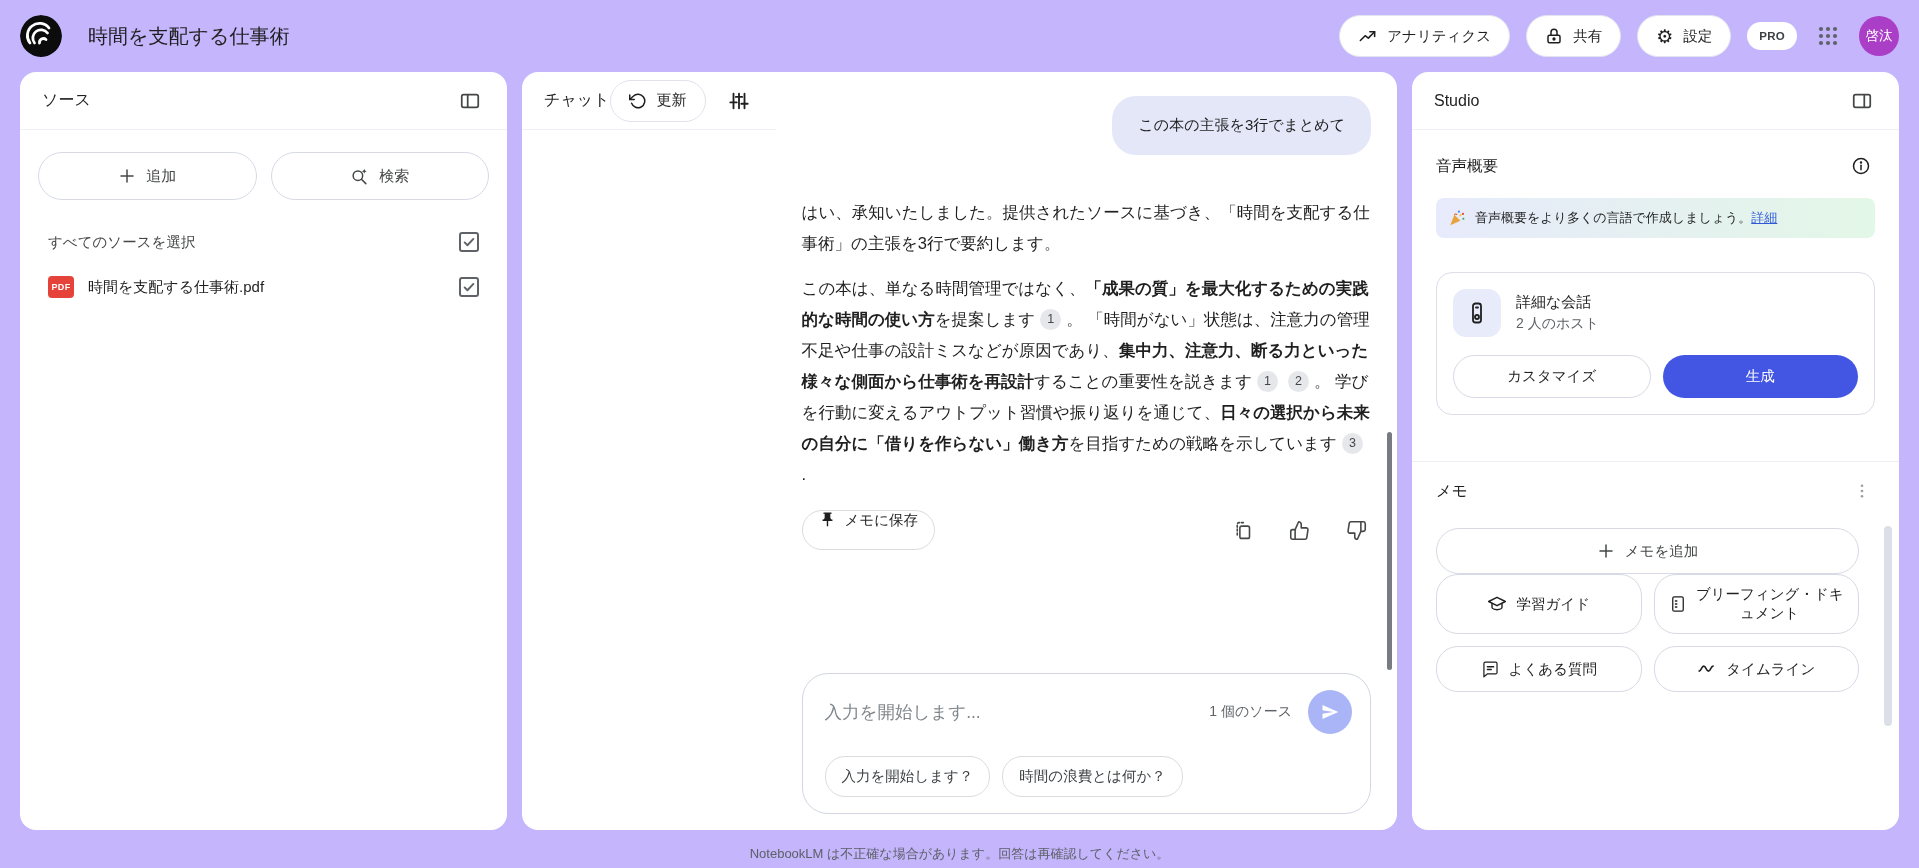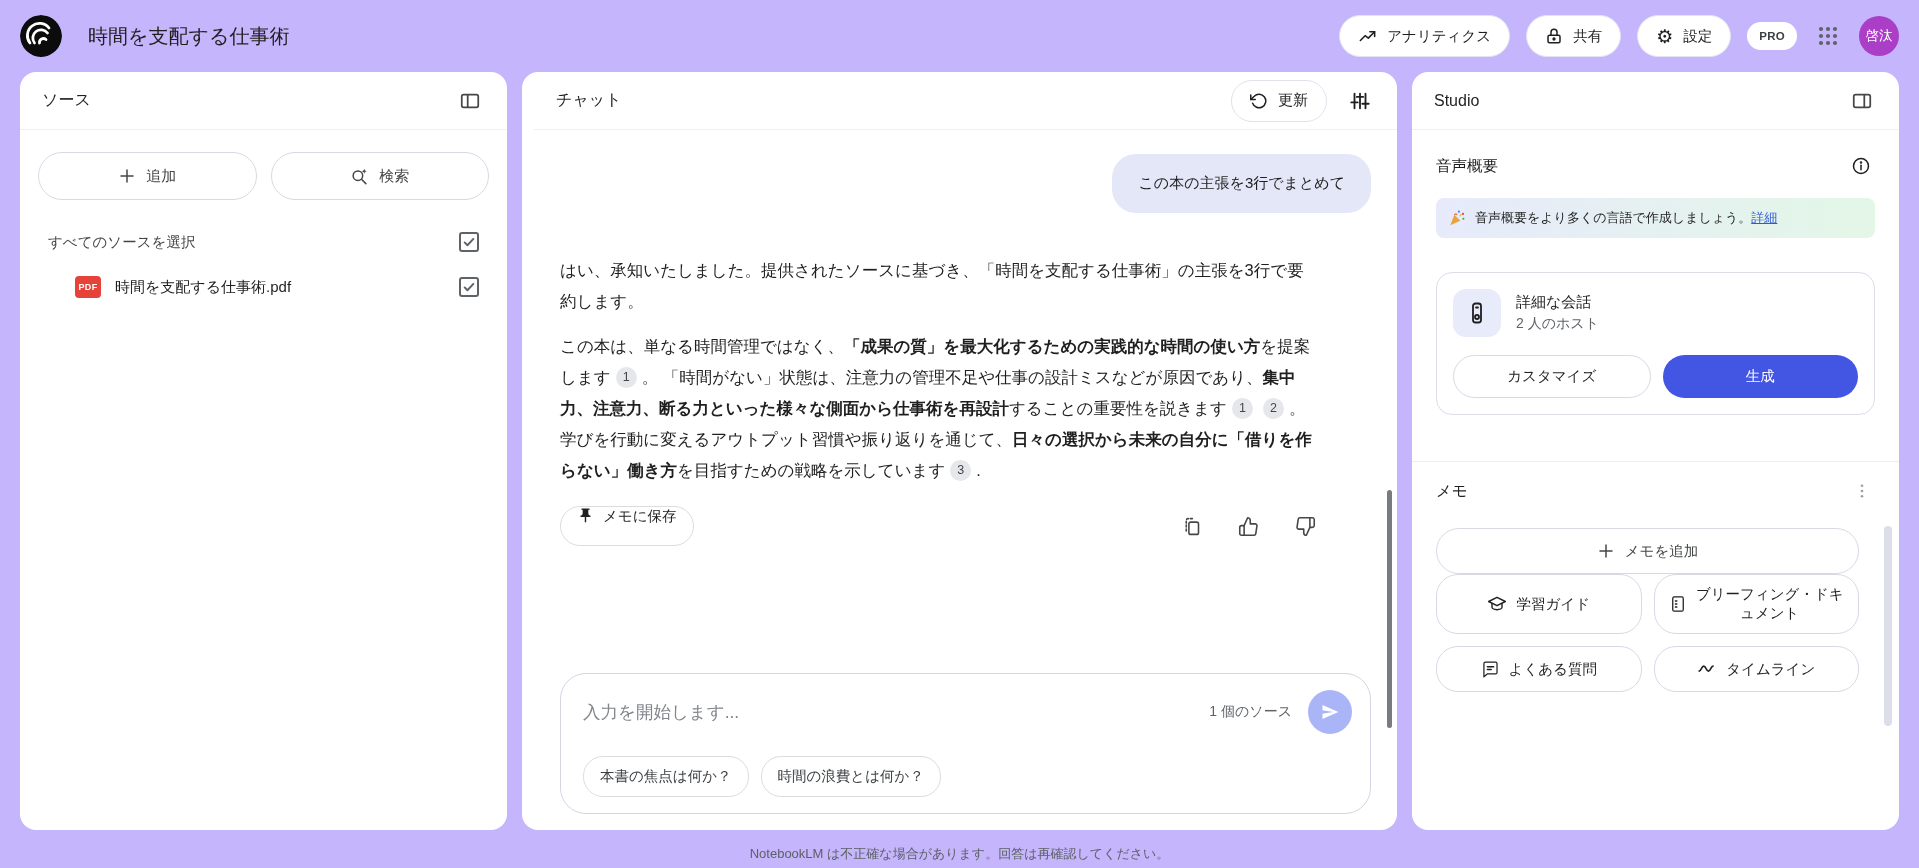--- a/index.html
+++ b/index.html
@@ -37,27 +37,27 @@
   .src-buttons { display:flex; gap:14px; padding:22px 18px 10px; }
   .src-btn { flex:1; height:48px; border:1px solid #d7dae4; border-radius:24px; background:#fff;
              display:flex; align-items:center; justify-content:center; gap:10px; font-size:15px;
              color:#444746; cursor:pointer; }
   .select-all-row { display:flex; align-items:center; justify-content:space-between;
                     padding:22px 28px 10px; font-size:14.5px; color:#444746; }
   .source-row { display:flex; align-items:center; gap:14px; padding:14px 28px; font-size:15px;
                 color:#1f1f1f; cursor:pointer; }
   .pdf-icon { width:26px; height:22px; border-radius:4px; background:#E5433A; color:#fff;
               font-size:9px; font-weight:bold; display:flex; align-items:center;
-              justify-content:center; letter-spacing:.4px; flex:none;margin-left:27px; }
+              justify-content:center; letter-spacing:.4px; flex:none; }
   .source-name { flex:1; }
   .checkbox { width:20px; height:20px; border:2px solid #5f6368; border-radius:3px; flex:none;
               display:flex; align-items:center; justify-content:center; cursor:pointer; background:#fff; }
 
   
-  .chat-panel { flex:1; min-width:0; display:flex; flex-direction:column; position:relative;padding-left:12px; }
+  .chat-panel { flex:1; min-width:0; display:flex; position:relative; }
   .chat-head-right { display:flex; align-items:center; gap:18px; }
   .refresh-btn { display:flex; align-items:center; gap:10px; height:42px; padding:0 18px;
                  border:1px solid #e0e2ec; border-radius:21px; background:#fff; font-size:15px;
                  color:#1f1f1f; cursor:pointer; }
   .chat-body { flex:1; display:flex; flex-direction:column; padding:0 26px; position:relative; min-height:0; }
   .user-bubble { align-self:flex-end; margin-top:24px; background:#E4E7F8; border-radius:24px;
                  padding:20px 26px; font-size:15px; color:#1f1f1f; max-width:420px; }
   .assistant-msg { margin-top:42px; max-width:760px; font-size:16.5px; line-height:31px; color:#1f1f1f; }
   .assistant-msg .para2 { margin-top:14px; }
   .seg-bold { font-weight:bold; }
@@ -283,21 +283,21 @@
           <div class="input-row">
             <input class="chat-input" type="text" placeholder="入力を開始します..." style="">
             <span class="source-count">1 個のソース</span>
             <button class="send-btn">
               <svg width="20" height="20" viewBox="0 0 24 24">
                   <path d="M3 20.5L22 12 3 3.5V10l13 2-13 2z" fill="#fff"></path>
                 </svg>
             </button>
           </div>
           <div class="chips-row">
-            <button class="chip">本書の焦点は何か？</button>
+            <button class="chip">入力を開始します？</button>
             <button class="chip">時間の浪費とは何か？</button>
           </div>
         </div>
         <div class="chat-scrollbar"></div>
       </div>
     </div>
 
     <div class="panel studio-panel">
       <div class="panel-head">
         <div class="panel-title">Studio</div>

